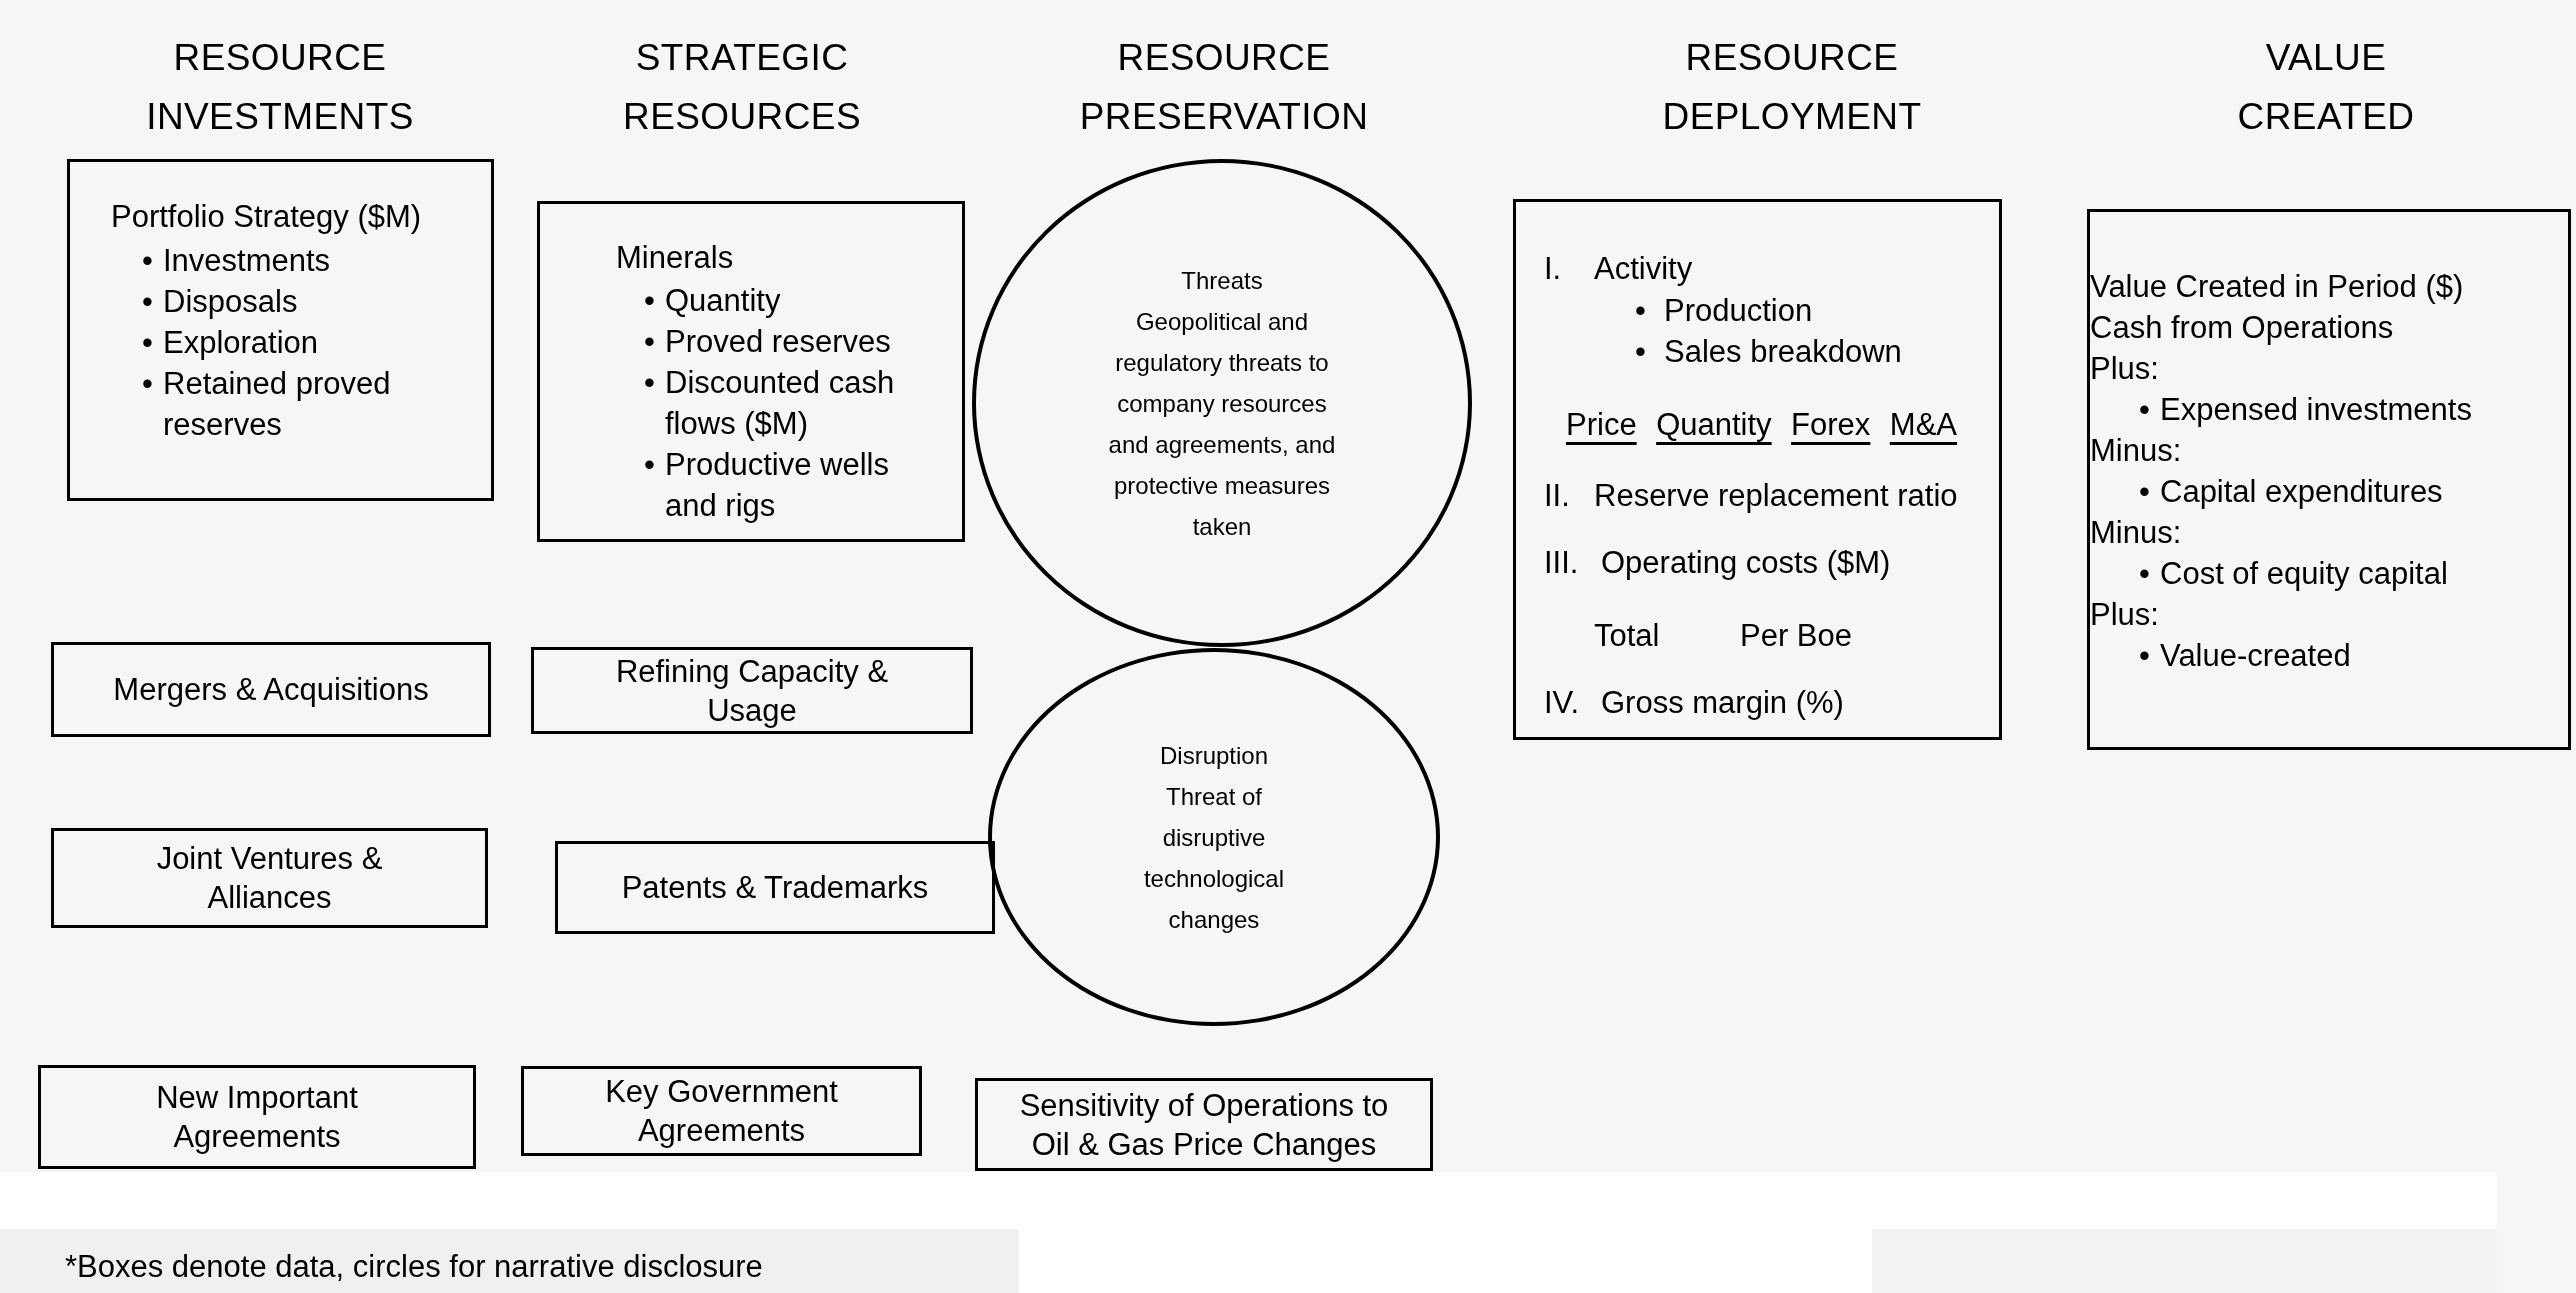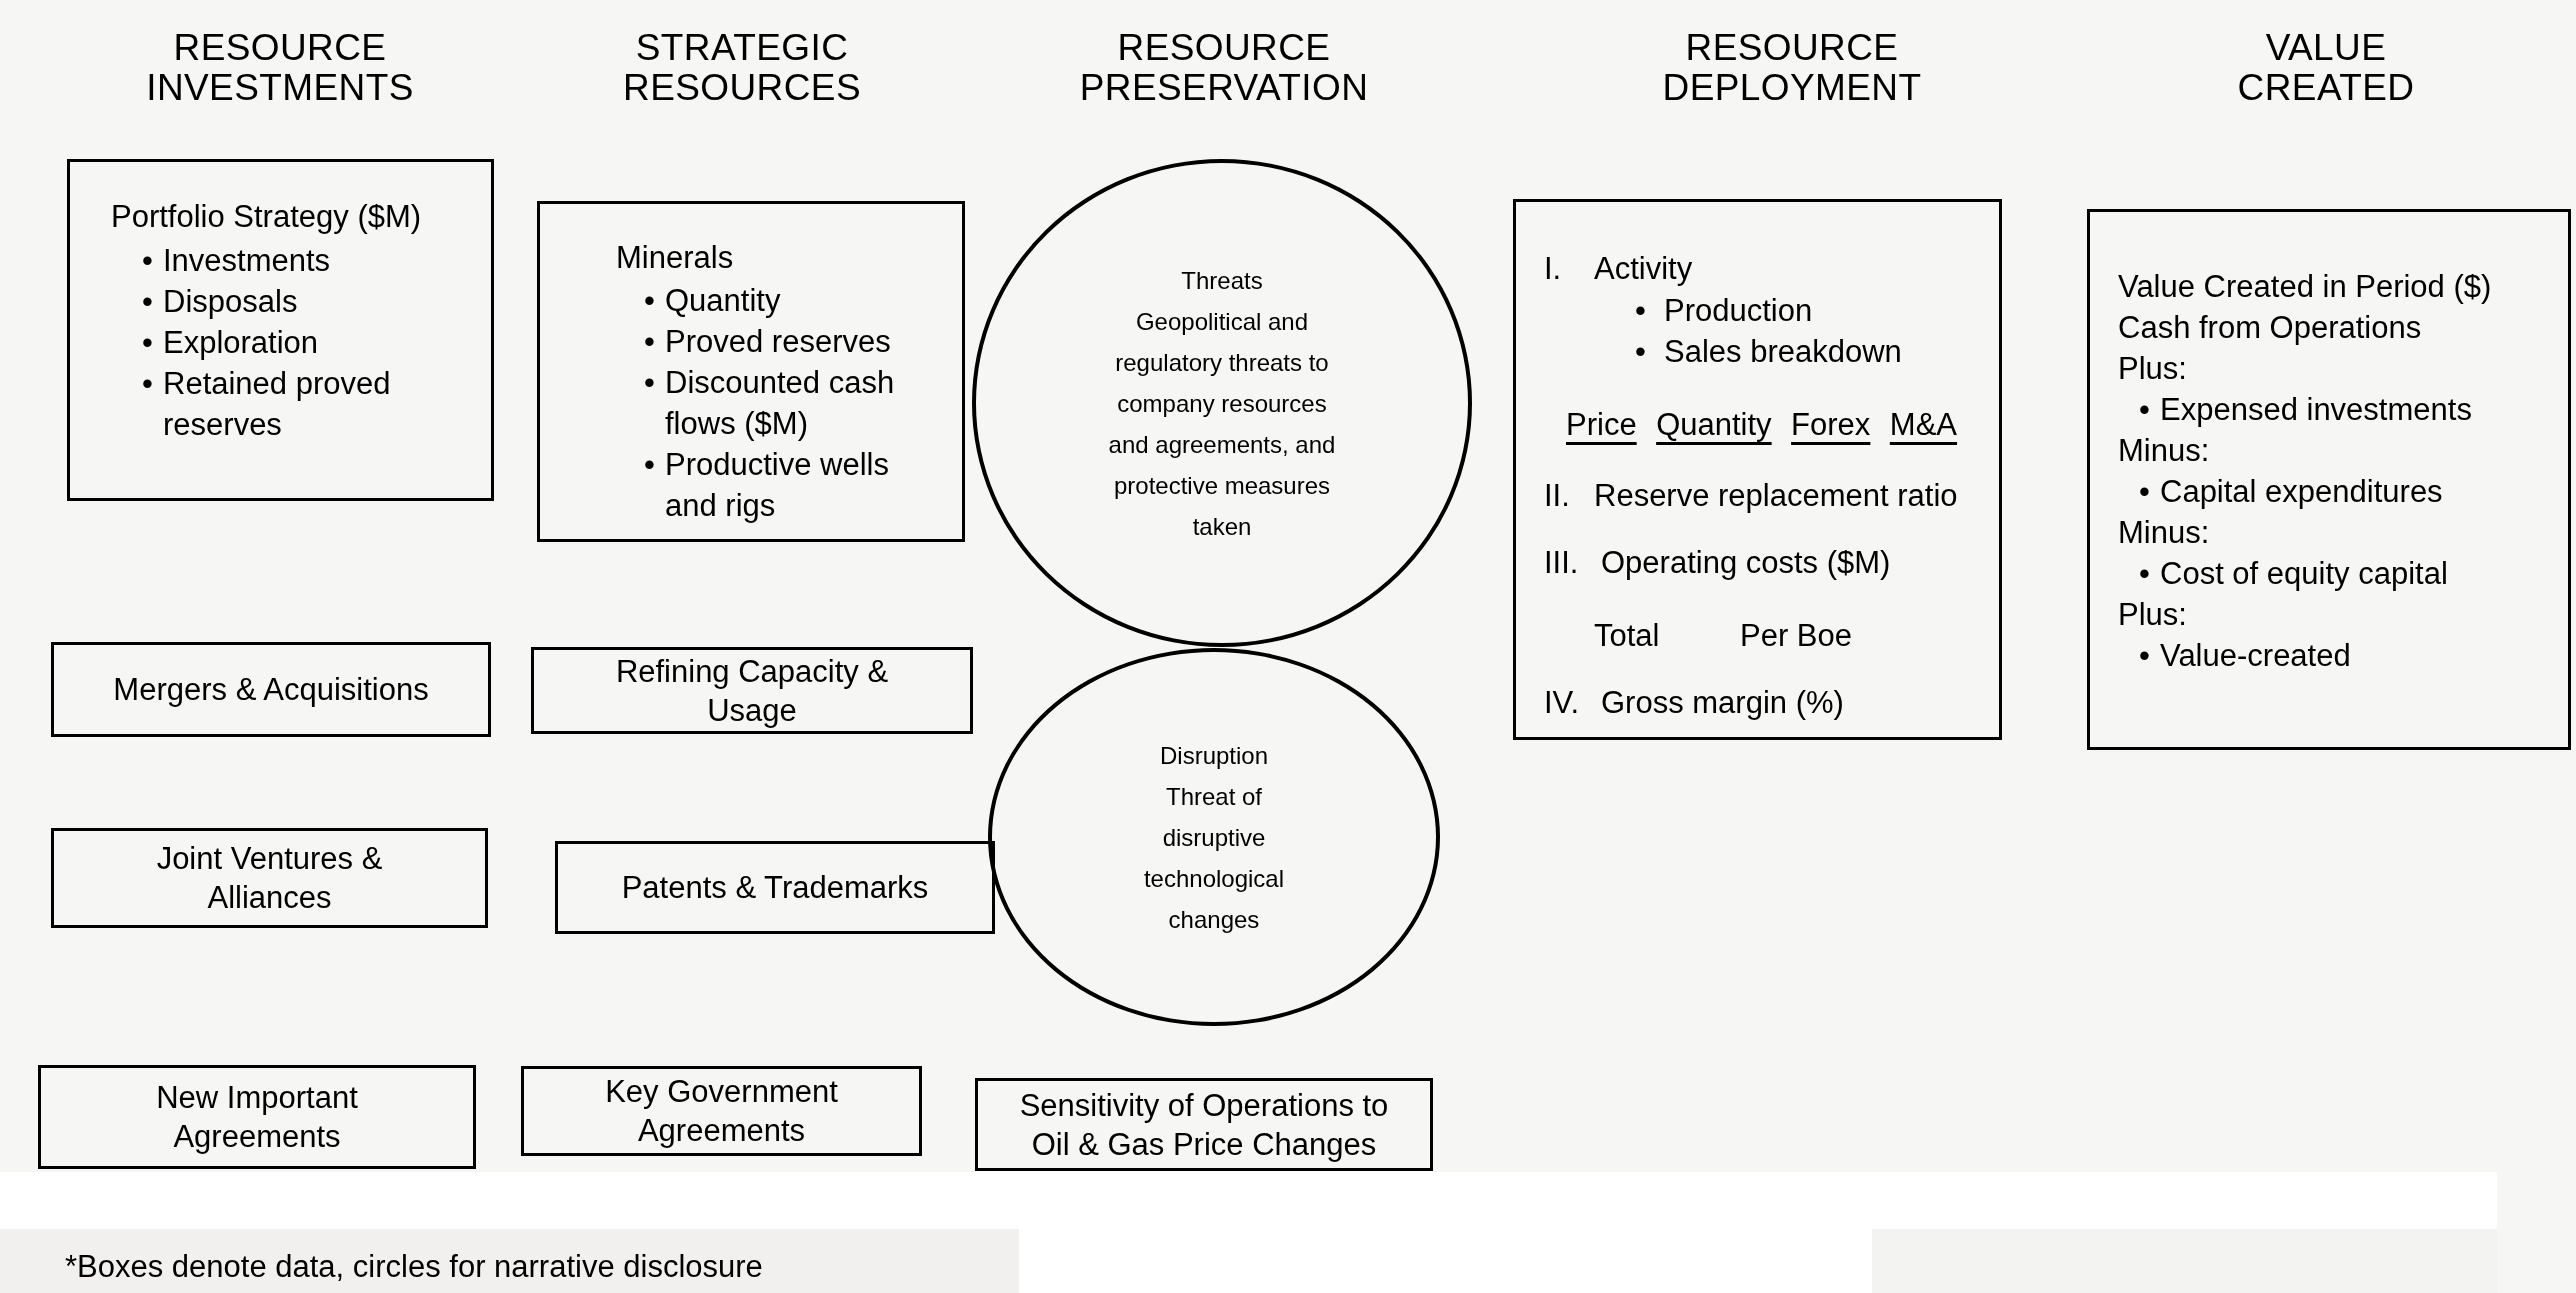--- a/index.html
+++ b/index.html
@@ -16,21 +16,21 @@
     background: #f6f6f5;
     overflow: hidden;
   }
 
   
   .col-header {
     position: absolute;
     top: 28px;
     transform: translateX(-50%);
     font-size: 37px;
-    line-height: 40px;
+    line-height: 59px;
     text-align: center;
     white-space: pre-line;
     letter-spacing: 0.4px;
   }
 
   
   .dbox {
     position: absolute;
     border: 3.3px solid #000;
     box-sizing: border-box;
@@ -98,21 +98,21 @@
   .cost-col1 { display: inline-block; min-width: 146px; }
 
   
   .value-rows {
     position: absolute;
     left: 0; top: 0; right: 0;
     padding-top: 54px;
     font-size: 31px;
     line-height: 41px;
   }
-  .vrow { padding-left: 28px; }
+  .vrow { }
   .vrow.vbullet { padding-left: 49px; display: flex; }
   .vrow.vbullet .marker { flex: 0 0 auto; width: 21px; }
 
   
   .band { position: absolute; }
 
   .footnote {
     position: absolute;
     left: 65px;
     top: 1247px;

